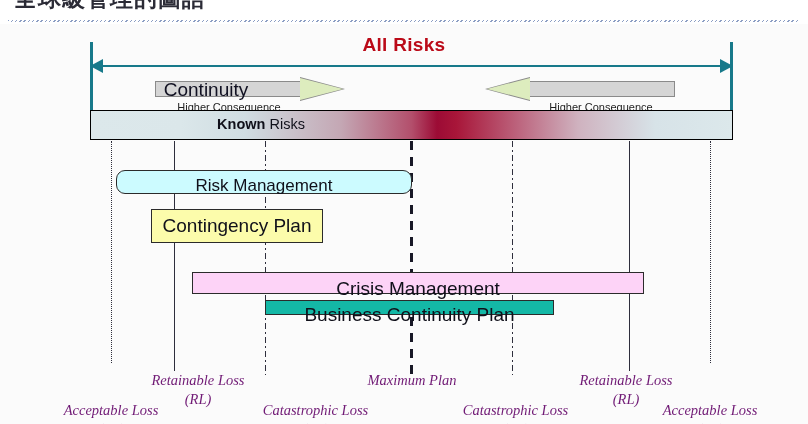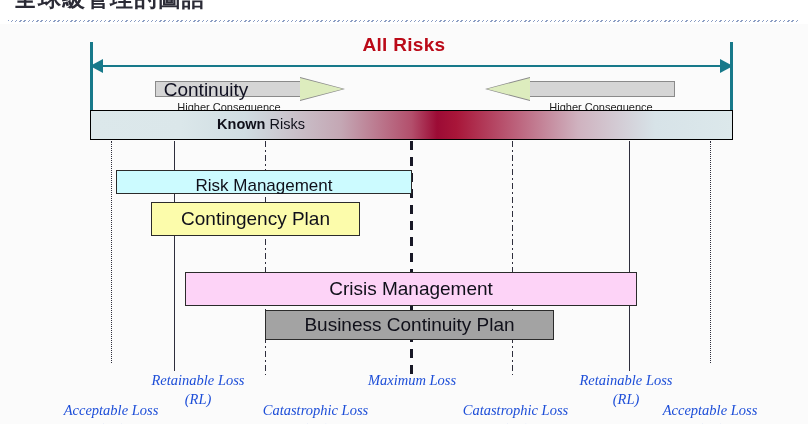--- a/index.html
+++ b/index.html
@@ -227,50 +227,51 @@
     text-align: center;
     color: #10101a;
     white-space: nowrap;
   }
   #box-risk-management {
     left: 116px; top: 146px;
     width: 296px; height: 24px;
     background: #ccfbff;
     font-size: 17px;
     line-height: 29px;
+    border-radius: 9px;
   }
   #box-contingency-plan {
-    left: 151px; top: 178px;
-    width: 209px; height: 34px;
+    left: 151px; top: 185px;
+    width: 172px; height: 34px;
     background: #fcfcab;
     font-size: 19px;
     line-height: 32px;
   }
   #box-crisis-management {
-    left: 185px; top: 248px;
-    width: 452px; height: 34px;
+    left: 192px; top: 248px;
+    width: 452px; height: 22px;
     background: #fdd3f7;
     font-size: 19px;
     line-height: 32px;
   }
   #box-business-continuity-plan {
-    left: 265px; top: 286px;
-    width: 289px; height: 30px;
-    background: #a3a3a3;
+    left: 265px; top: 276px;
+    width: 289px; height: 15px;
+    background: #14b8a6;
     font-size: 19px;
     line-height: 28px;
   }
 
   
   .loss-label {
     position: absolute;
     font-family: "Liberation Serif", serif;
     font-style: italic;
     font-size: 14.5px;
-    color: #1d4ed8;
+    color: #701a75;
     text-align: center;
     line-height: 19px;
     white-space: nowrap;
   }
   .loss-label .abbr { display: block; }
 </style>
 </head>
 <body>
 
 <div id="doc-header">
@@ -331,21 +332,21 @@
     <span>Retainable Loss</span>
     <span class="abbr">(RL)</span>
   </div>
 
   <div class="loss-label" style="left:238px; top:377px; width:155px;">
     <span>Catastrophic Loss</span>
     <span class="abbr">(CL)</span>
   </div>
 
   <div class="loss-label" style="left:344px; top:347px; width:136px;">
-    <span>Maximum Loss</span>
+    <span>Maximum Plan</span>
   </div>
 
   <div class="loss-label" style="left:438px; top:377px; width:155px;">
     <span>Catastrophic Loss</span>
     <span class="abbr">(CL)</span>
   </div>
 
   <div class="loss-label" style="left:556px; top:347px; width:140px;">
     <span>Retainable Loss</span>
     <span class="abbr">(RL)</span>

